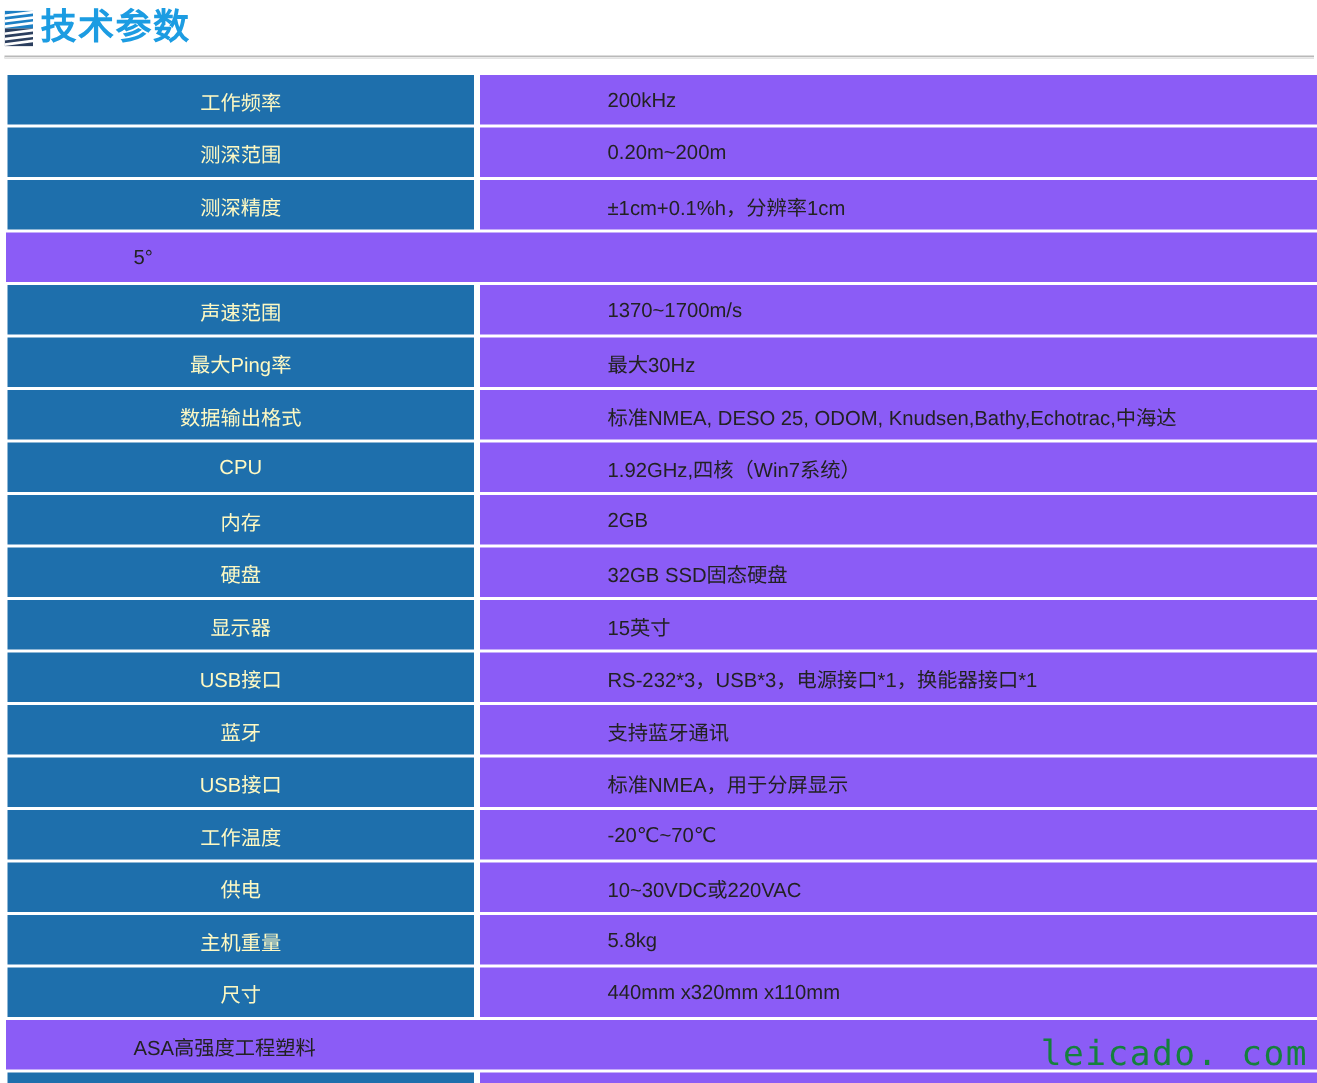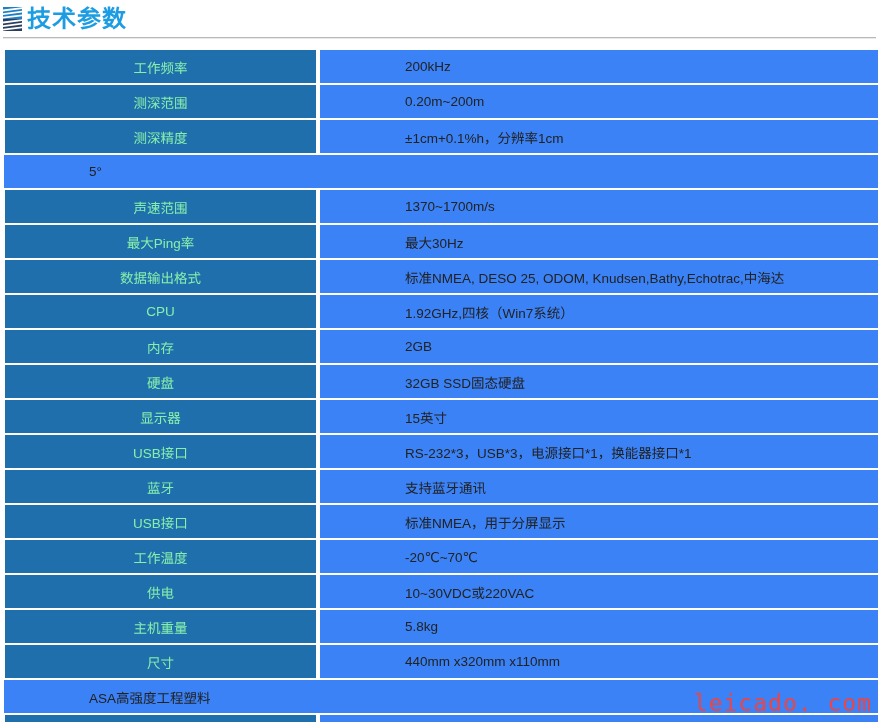--- a/index.html
+++ b/index.html
@@ -66,53 +66,53 @@
   .spec-row {
     display: flex;
     align-items: stretch;
     height: 33px;
     margin-bottom: 2px;
   }
   .spec-label {
     width: 311px;
     margin-left: 5px;
     background: #1e6fac;
-    color: #86efac;
+    color: #fef9c3;
     font-size: 13.5px;
     display: flex;
     align-items: center;
     justify-content: center;
     text-align: center;
     box-sizing: border-box;
     padding: 0 6px;
     white-space: nowrap;
     overflow: hidden;
   }
   .spec-value {
     flex: 1;
     margin-left: 4px;
-    background: #3b82f6;
+    background: #8b5cf6;
     color: #222222;
     font-size: 13.5px;
     display: flex;
     align-items: center;
     box-sizing: border-box;
     padding-left: 85px;
     white-space: nowrap;
     overflow: hidden;
   }
 
   
   #watermark {
     position: absolute;
     right: 6px;
     bottom: 6px;
     font-family: "DejaVu Sans Mono", "Liberation Mono", monospace;
     font-size: 23px;
-    color: #ef4444;
+    color: #15803d;
     letter-spacing: 1px;
     white-space: nowrap;
     pointer-events: none;
   }
 </style>
 </head>
 <body>
 
 <div id="page-header">
 

